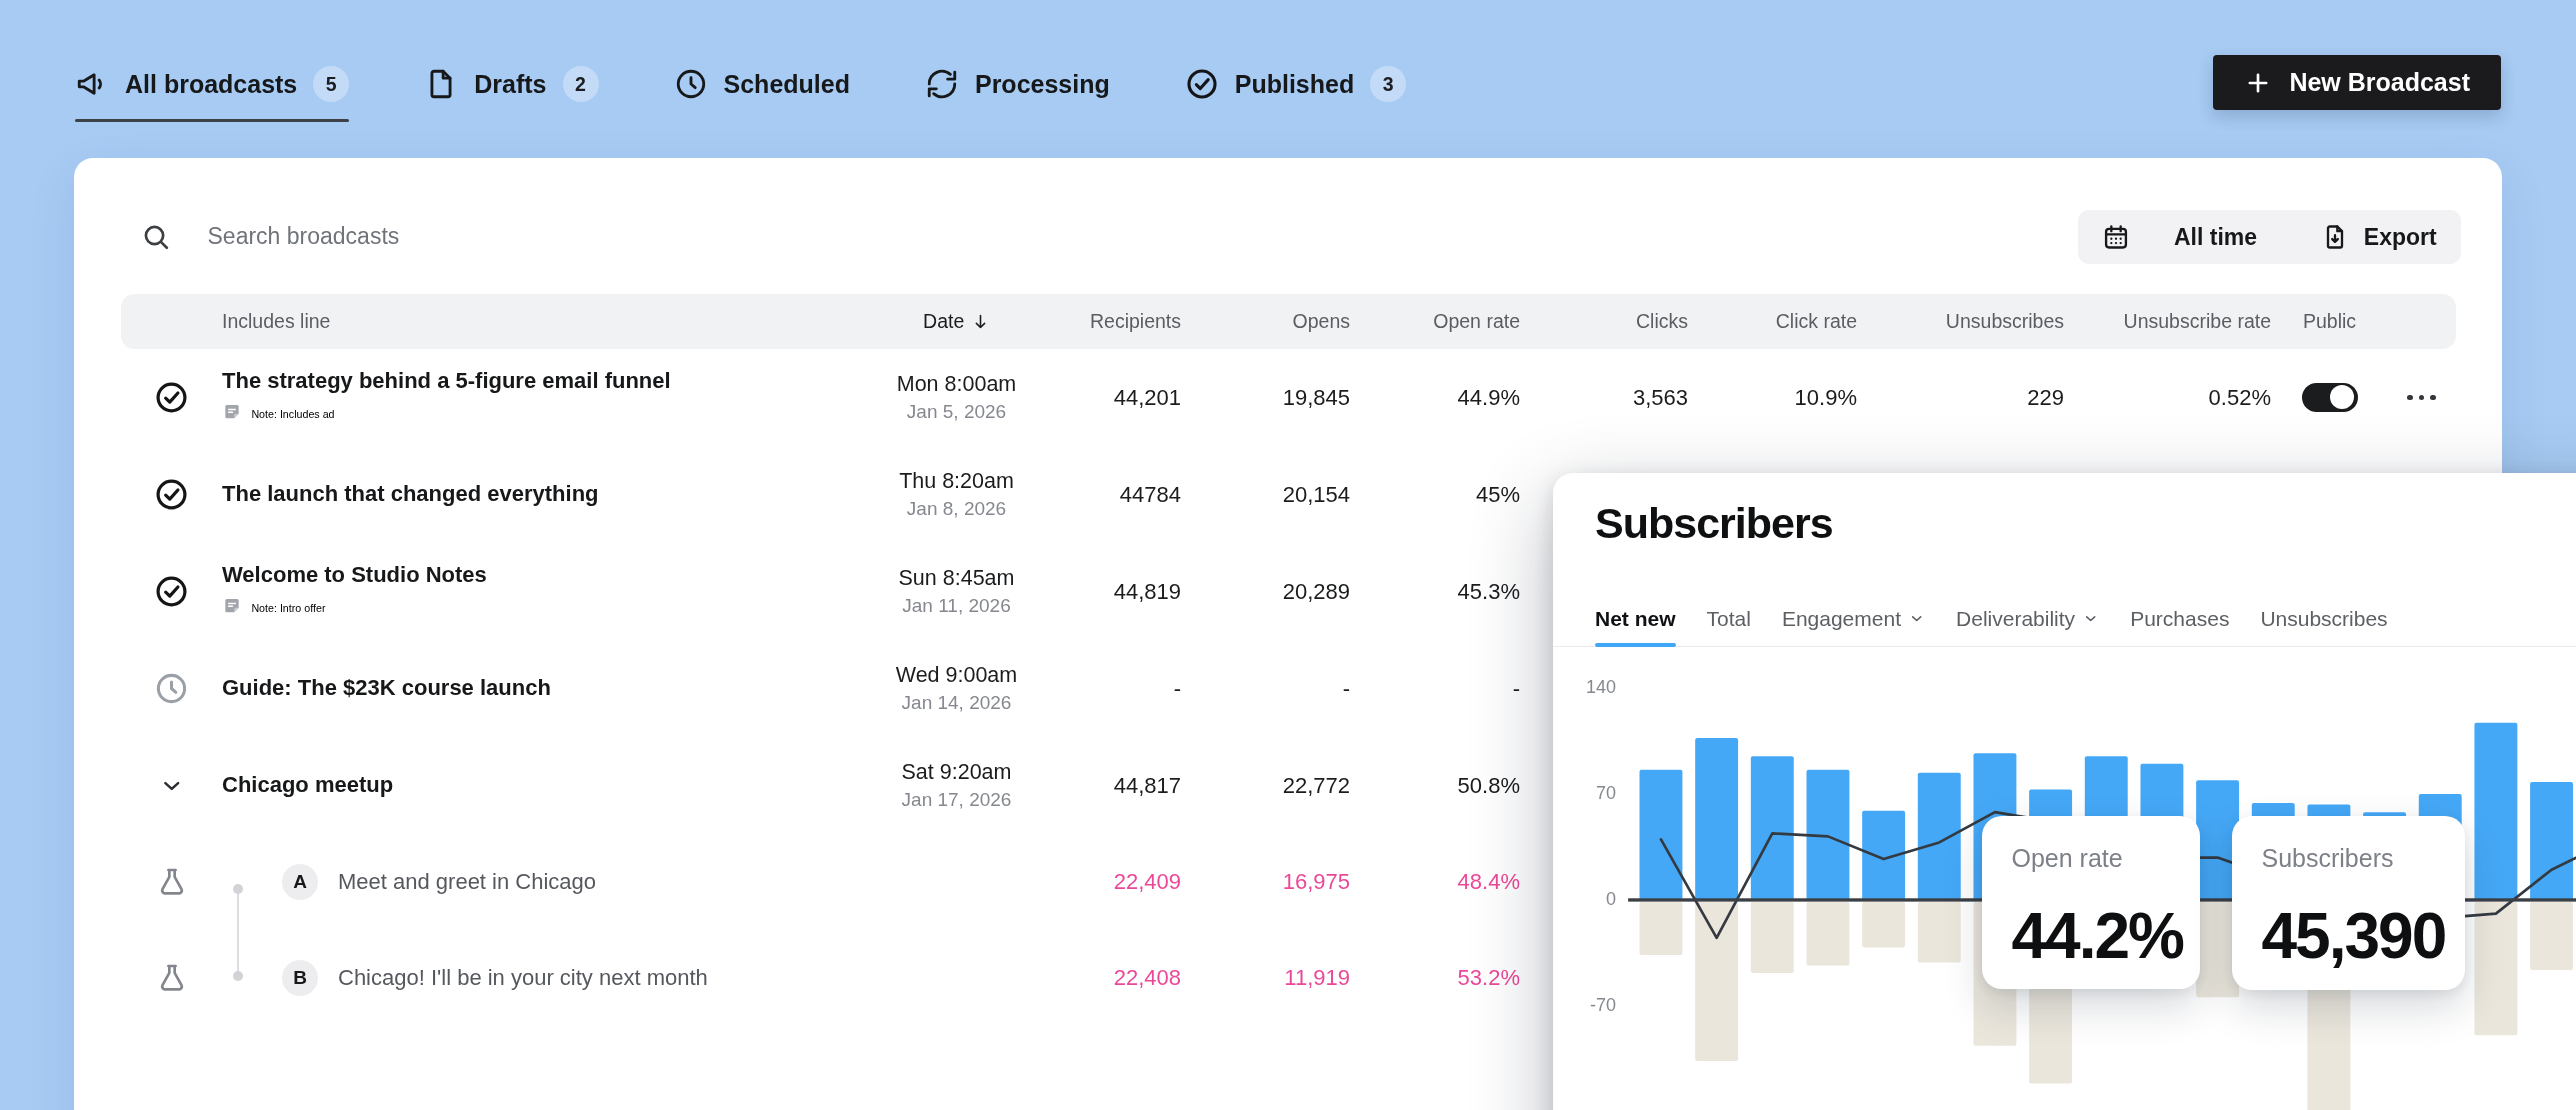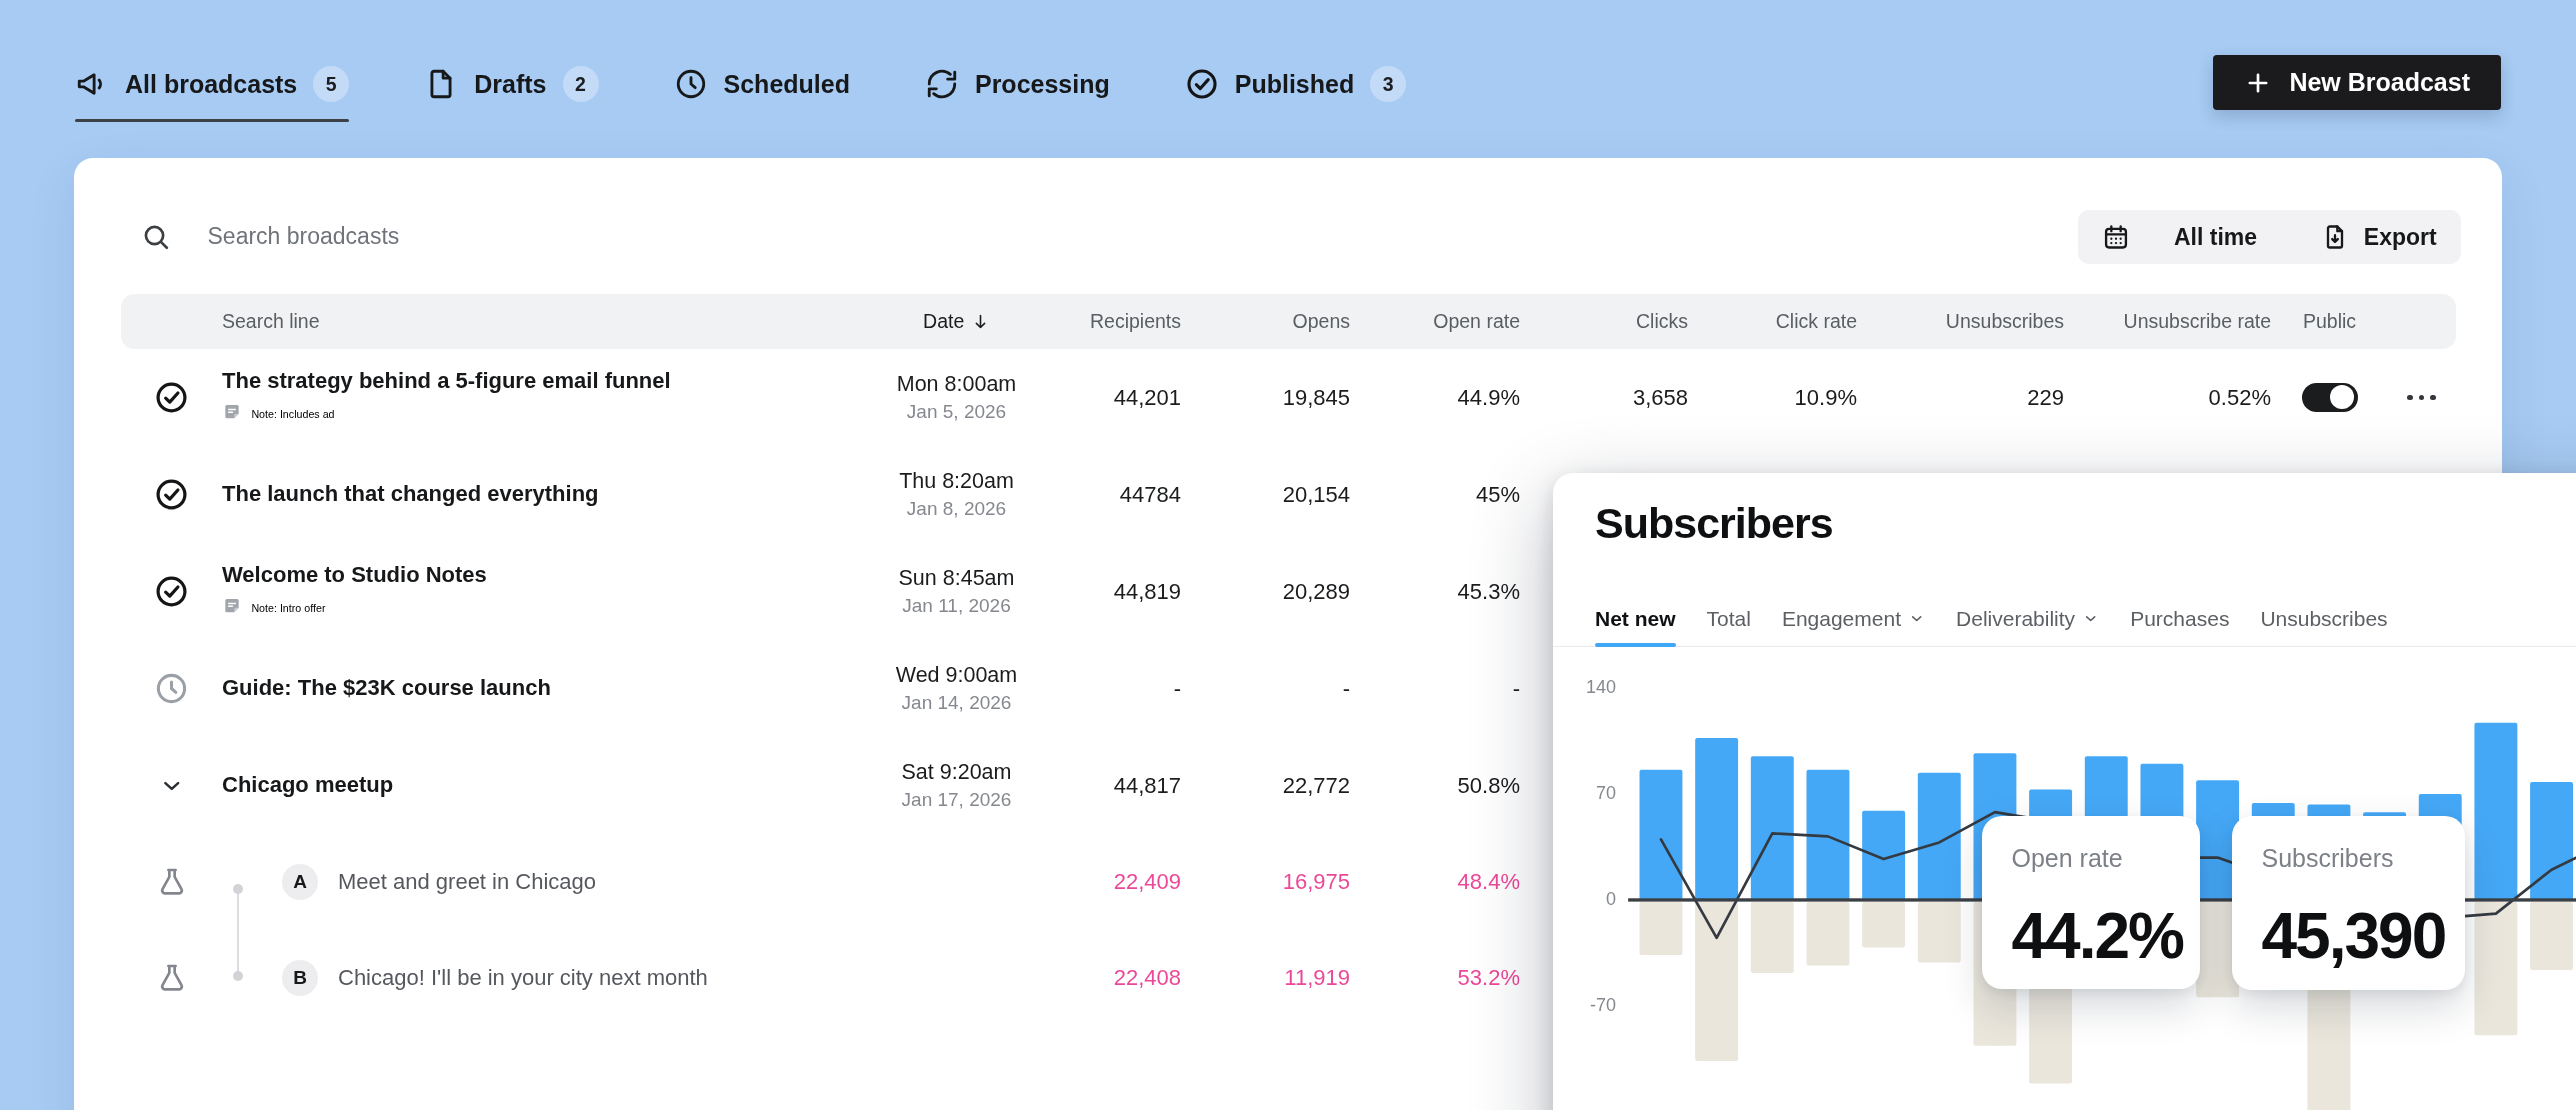--- a/index.html
+++ b/index.html
@@ -172,21 +172,21 @@
       <svg viewBox="0 0 24 24" fill="none" stroke="#17181a" stroke-width="2" stroke-linecap="round" stroke-linejoin="round">
         <path d="M14 3H7.5A1.5 1.5 0 0 0 6 4.5v15A1.5 1.5 0 0 0 7.5 21h9a1.5 1.5 0 0 0 1.5-1.5V7z"></path>
           <path d="M14 3v4h4"></path>
           <path d="M12 10.5V16M9.6 13.8 12 16.2l2.4-2.4"></path>
       </svg>
       <span>Export</span>
     </div>
 
     <div class="thead grid">
       <div class="c"></div>
-      <div class="c">Search line</div>
+      <div class="c">Includes line</div>
       <div class="c datehead">
         <span>Date</span>
         <svg viewBox="0 0 24 24" fill="none" stroke="#1b1c1e" stroke-width="2" stroke-linecap="round" stroke-linejoin="round">
             <path d="M12 4.5v15M6.8 14.3l5.2 5.2 5.2-5.2"></path>
           </svg>
       </div>
       <div class="c num">Recipients</div>
       <div class="c num">Opens</div>
       <div class="c num">Open rate</div>
       <div class="c num">Clicks</div>
@@ -216,21 +216,21 @@
               <div>Note: Includes ad</div>
             </div>
           </div>
           <div class="datecell">
             <div class="d1">Mon 8:00am</div>
             <div class="d2">Jan 5, 2026</div>
           </div>
           <div class="num val">44,201</div>
           <div class="num val">19,845</div>
           <div class="num val">44.9%</div>
-          <div class="num val">3,658</div>
+          <div class="num val">3,563</div>
           <div class="num val">10.9%</div>
           <div class="num val">229</div>
           <div class="num val">0.52%</div>
           <div class="cen">
             <div class="toggle">
               <div class="knob"></div>
             </div>
           </div>
           <div class="cen">
             <div class="dots">

